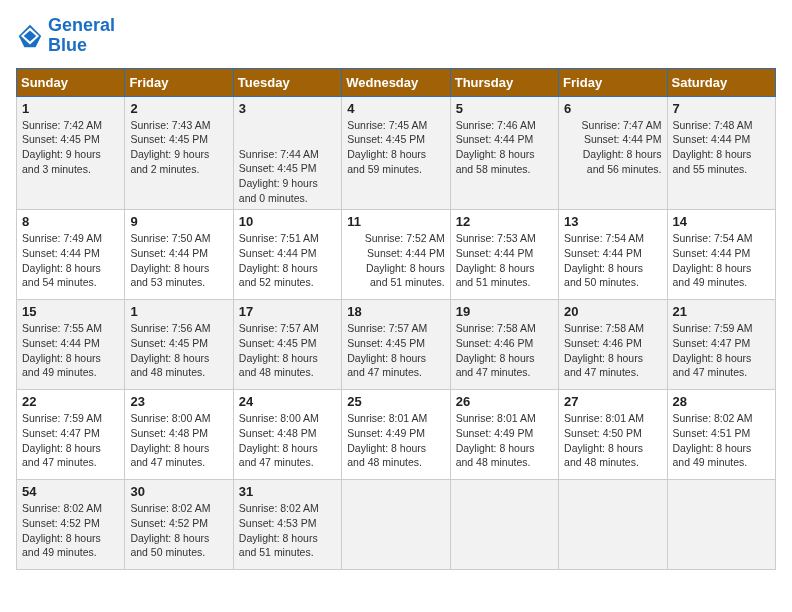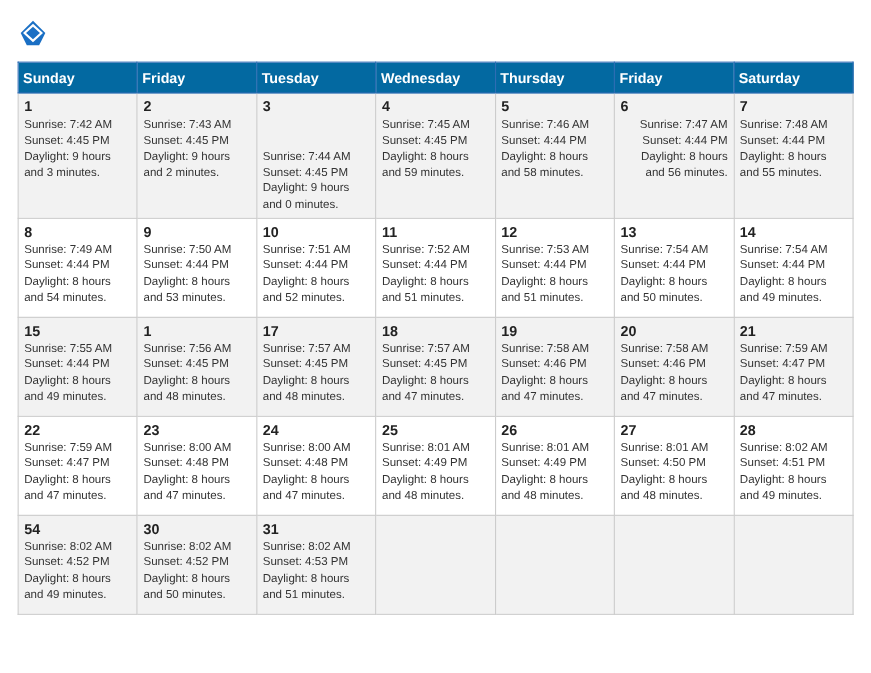--- a/index.html
+++ b/index.html
@@ -43,21 +43,21 @@
     .location-title {
       font-size: 16px;
       color: #555;
     }
     table {
       width: 100%;
       border-collapse: collapse;
       font-size: 11px;
     }
     thead tr th {
-      background-color: #0369a1;
+      background-color: #a16207;
       color: #fff;
       font-size: 13px;
       font-weight: bold;
       padding: 6px 4px;
       text-align: left;
       border: 1px solid #2e6db4;
     }
     tbody tr td {
       border: 1px solid #ccc;
       vertical-align: top;
@@ -88,20 +88,23 @@
 </head>
 <body>
 
 <div class="header">
   <div class="logo">
     <svg class="logo-icon" viewBox="0 0 40 40" xmlns="http://www.w3.org/2000/svg">
       <polygon points="20,4 36,20 28,36 12,36 4,20" fill="#1a6fc4"></polygon>
       <polygon points="20,8 33,20 20,32 7,20" fill="#ffffff"></polygon>
       <polygon points="20,12 29,20 20,28 11,20" fill="#1a6fc4"></polygon>
     </svg>
+    <div class="logo-text">
+      <span>General</span><br><span>Blue</span>
+    </div>
   </div>
   <div class="title-block">
     <div class="month-title"></div>
     <div class="location-title"></div>
   </div>
 </div>
 
 <table>
   <thead>
     <tr id="header-row">
@@ -183,21 +186,21 @@
         </td>
         <td>
           <span class="day-num">10</span>
           <div class="day-info" style="white-space: pre-line;">Sunrise: 7:51 AM
 Sunset: 4:44 PM
 Daylight: 8 hours
 and 52 minutes.</div>
         </td>
         <td>
           <span class="day-num">11</span>
-          <div class="day-info" style="white-space: pre-line;">Sunrise: 7:52 AM
+          <div class="day-info" style="white-space: pre-line; text-align: right;">Sunrise: 7:52 AM
 Sunset: 4:44 PM
 Daylight: 8 hours
 and 51 minutes.</div>
         </td>
         <td>
           <span class="day-num">12</span>
           <div class="day-info" style="white-space: pre-line;">Sunrise: 7:53 AM
 Sunset: 4:44 PM
 Daylight: 8 hours
 and 51 minutes.</div>

